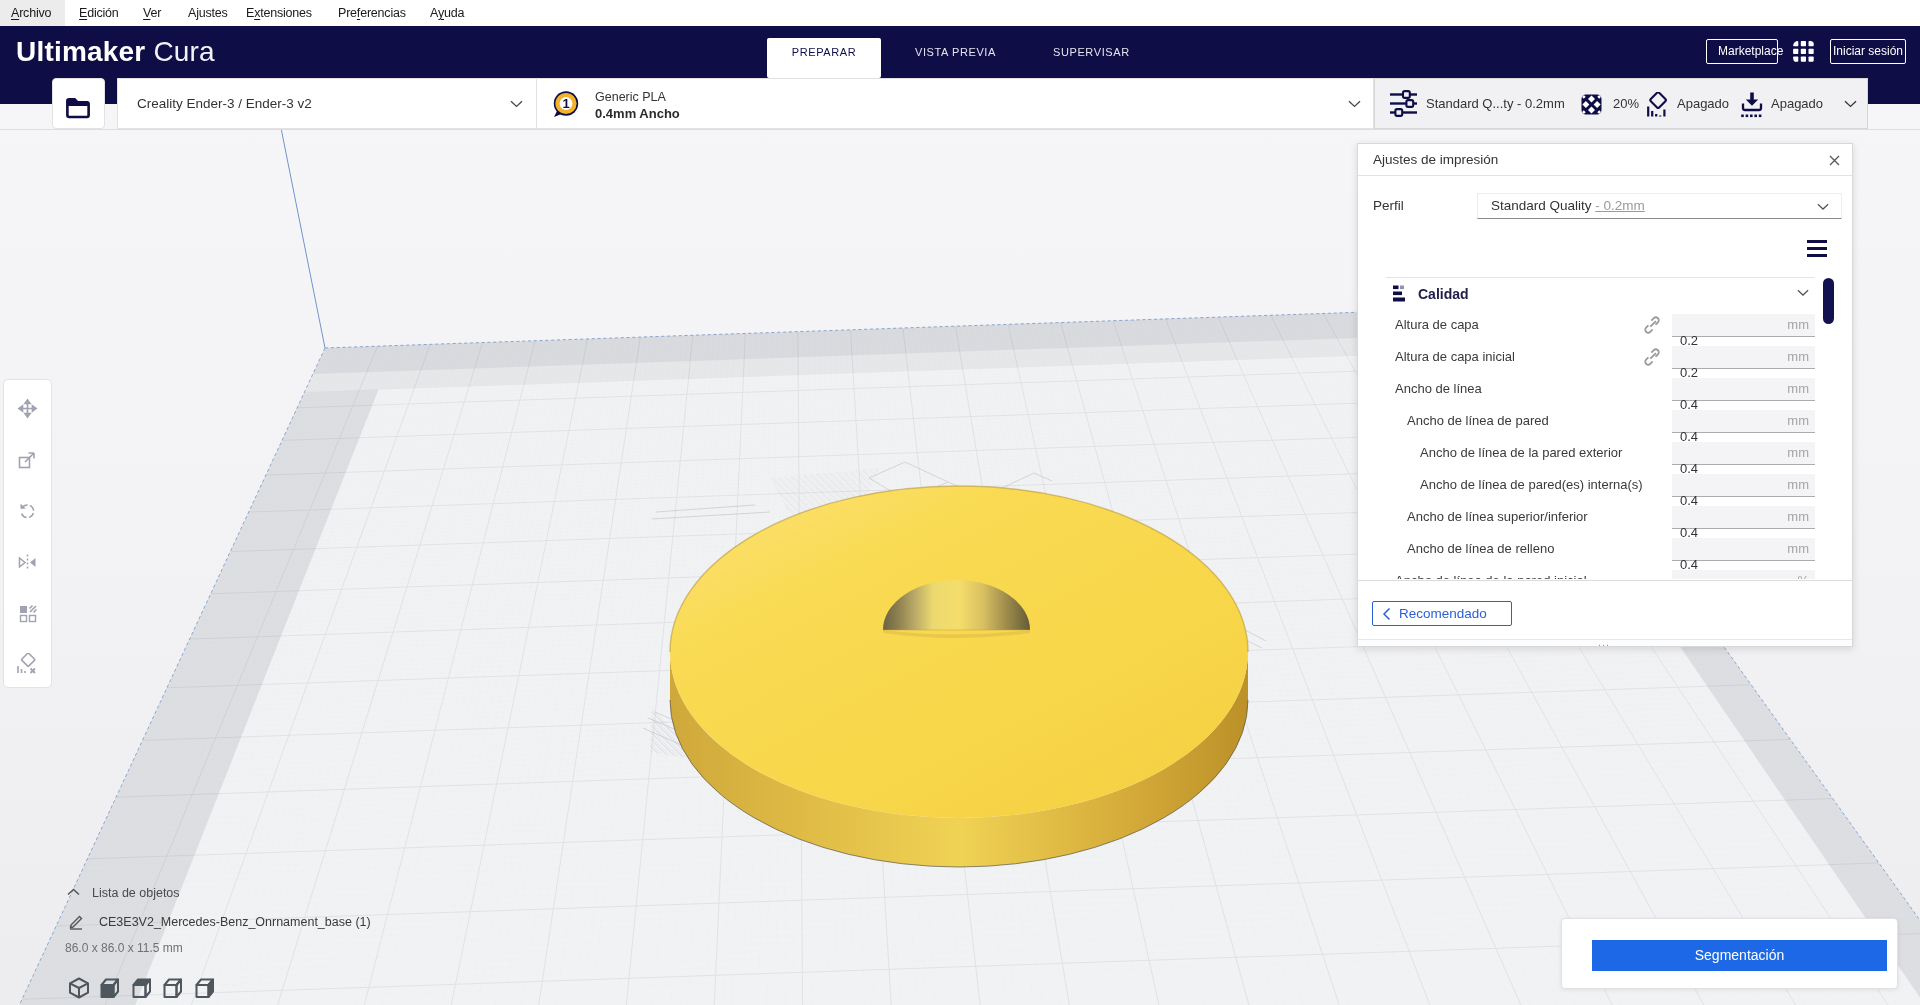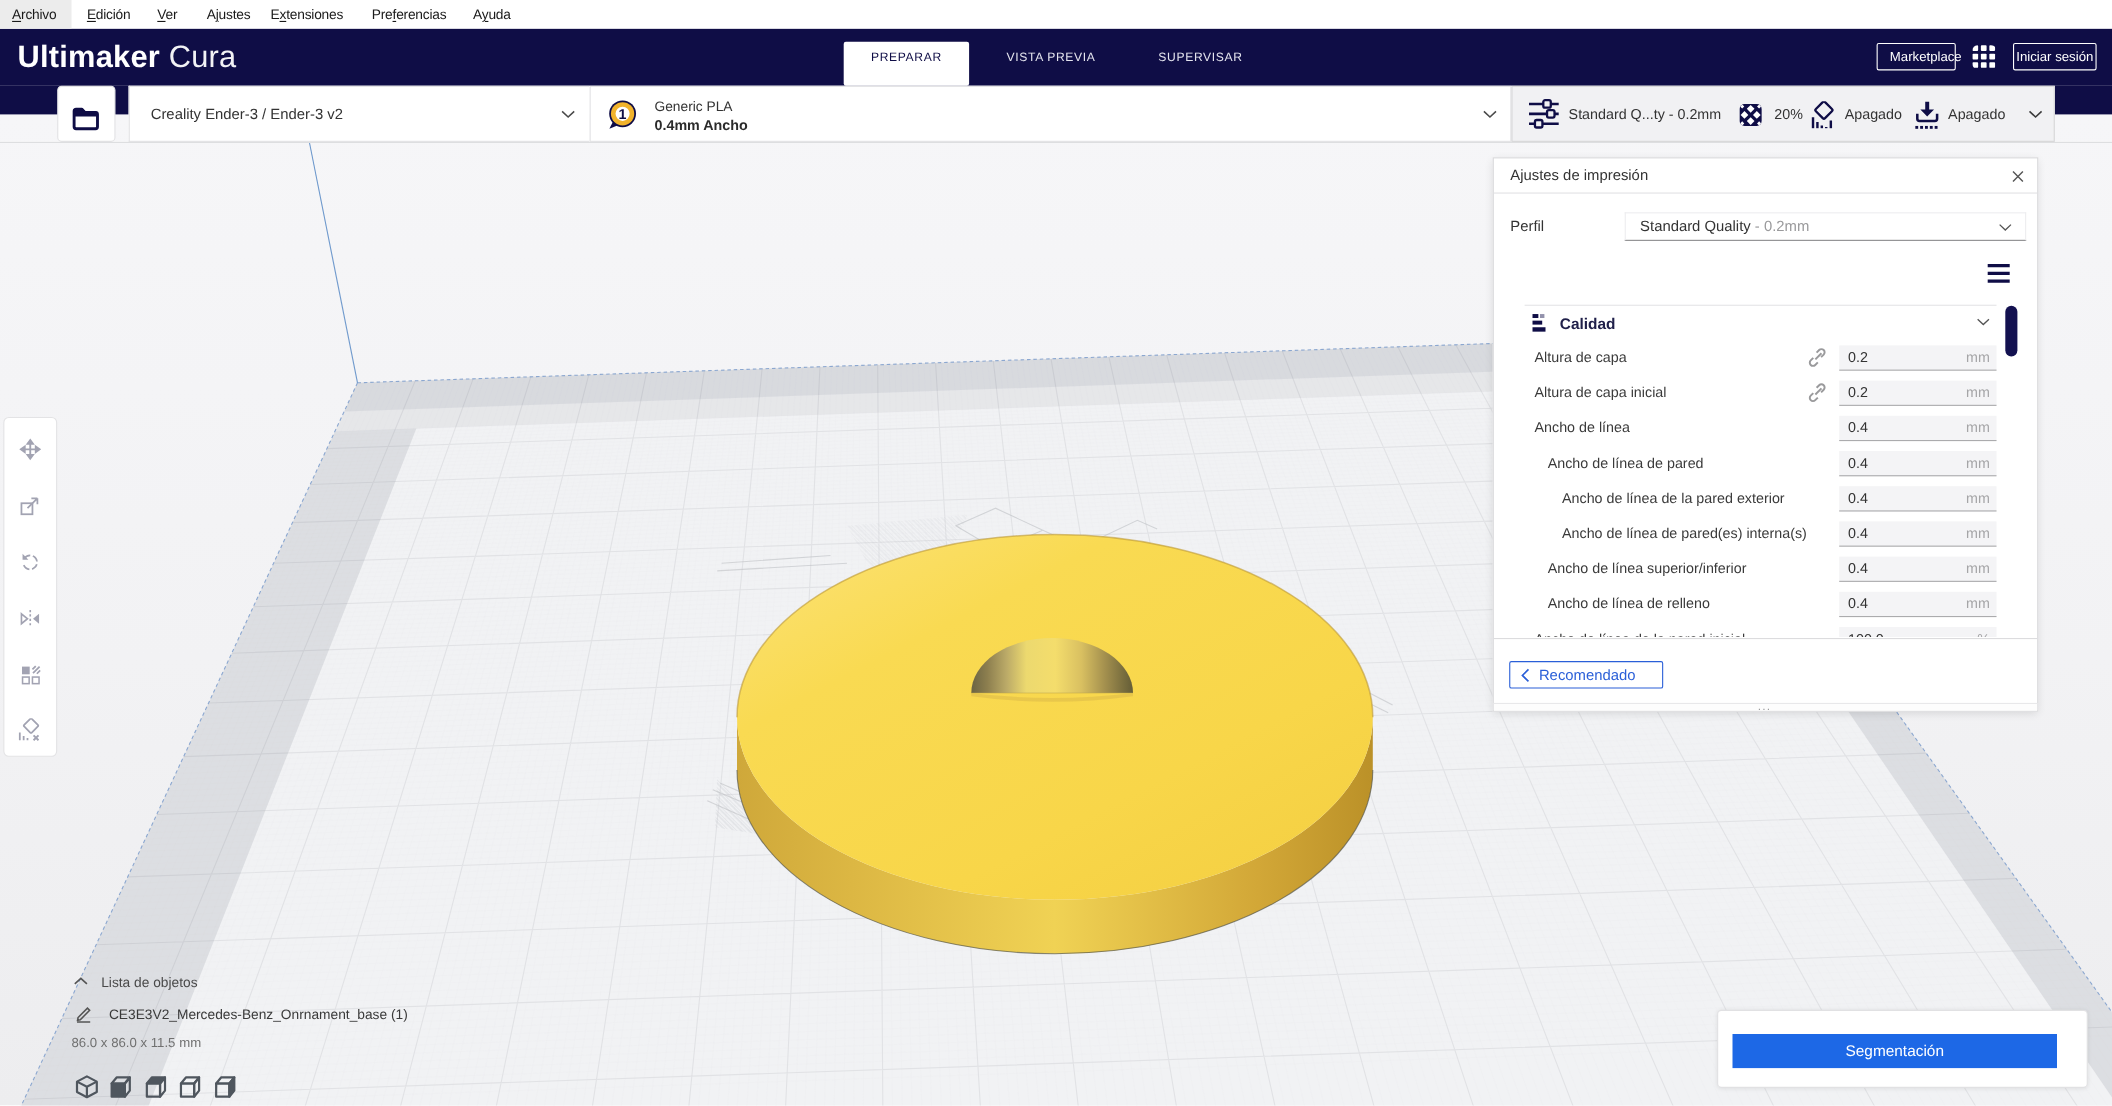--- a/index.html
+++ b/index.html
@@ -16,25 +16,25 @@
 #logo span{font-weight:400;opacity:.95;}
 .tab{position:absolute;top:37.5px;height:40px;line-height:28px;font-size:11px;letter-spacing:0.6px;z-index:31;color:#e4e4ee;}
 #tabPrep{left:767px;width:114px;background:#fff;color:#0f0d46;text-align:center;border-radius:2px;font-weight:500;}
 .hbtn{position:absolute;top:39px;height:25px;line-height:23px;font-size:12px;color:#fff;border:1px solid #fff;
   border-radius:2px;z-index:31;text-align:center;white-space:nowrap;}
 #vline{position:absolute;left:0;top:128.5px;width:1920px;height:1px;background:#dddee0;z-index:5;}
 .tbox{position:absolute;top:77.5px;height:51px;background:#fff;border:1px solid #e2e2e4;z-index:21;}
 #scene{position:absolute;left:0;top:0;z-index:1;}
 #lt{position:absolute;left:3px;top:379px;width:49px;height:309px;background:#fff;border:1px solid #e3e3e5;border-radius:5px;z-index:10;}
 #brpanel{position:absolute;left:1561px;top:918px;width:337px;height:71px;background:#fff;border:1px solid #e1e1e3;border-radius:4px;z-index:10;box-shadow:0 1px 4px rgba(0,0,0,.08);}
-#segbtn{position:absolute;left:13px;top:21px;width:295px;height:31px;background:#1d68e6;color:#fff;font-size:14px;text-align:center;line-height:31px;}
+#segbtn{position:absolute;left:30px;top:21px;width:295px;height:31px;background:#1d68e6;color:#fff;font-size:14px;text-align:center;line-height:31px;}
 #panel{position:absolute;left:1357px;top:142.5px;width:496px;height:504px;background:#fff;border:1px solid #d8d8da;z-index:15;box-shadow:0 2px 8px rgba(0,0,0,.12);}
 .plabel{position:absolute;font-size:13px;color:#3a3a3a;}
 .vbox{position:absolute;left:314px;width:143px;height:23px;background:#f4f4f6;border-bottom:1px solid #ababad;font-size:13px;color:#333;}
-.vbox .val{position:absolute;left:8px;top:3px;}
+.vbox .val{position:absolute;left:8px;top:19px;}
 .vbox .unit{position:absolute;right:6px;top:3px;color:#a5a5a7;}
 svg{display:block;}
 .ic{position:absolute;}
 </style></head>
 <body>
 <div id="menubar">
     <div class="abs" style="left:0;top:0;width:65px;height:26px;background:#ececec;"></div>
     <div class="mi" style="left:11px;"><u>A</u>rchivo</div>
     <div class="mi" style="left:79px;"><u>E</u>dición</div>
     <div class="mi" style="left:143px;"><u>V</u>er</div>
@@ -295,21 +295,21 @@
     <div id="segbtn">Segmentación</div>
   </div>
 <div id="panel">
 <div class="abs" style="left:15px;top:8px;font-size:13.5px;color:#333;">Ajustes de impresión</div>
 <svg class="ic" style="left:470px;top:10px;" width="13" height="13" viewBox="0 0 13 13">
       <path d="M2 2 L11 11 M11 2 L2 11" stroke="#555" stroke-width="1.3"></path>
     </svg>
 <div class="abs" style="left:0;top:31.5px;width:494px;height:1px;background:#e2e2e4;"></div>
 <div class="abs" style="left:15px;top:54px;font-size:13.5px;color:#333;">Perfil</div>
 <div class="abs" style="left:119px;top:49px;width:365px;height:26px;background:#fff;border:1px solid #ededef;border-bottom:1px solid #8a8a8c;">
-      <span class="abs" style="left:13px;top:4px;font-size:13.5px;color:#333;">Standard Quality <span style="color:#9a9a9c;">- 0.2mm</span></span>
+      <span class="abs" style="left:13px;top:4px;font-size:13.5px;color:#333;">Standard Quality <span style="color:#9a9a9c;text-decoration:underline;">- 0.2mm</span></span>
       <svg class="abs" style="left:338px;top:8px;" width="14" height="10" viewBox="0 0 15 10">
         <path d="M2 2 L7.5 7.2 L13 2" stroke="#555" stroke-width="1.3" fill="none"></path>
       </svg>
     </div>
 <svg class="ic" style="left:448px;top:94px;" width="22" height="21" viewBox="0 0 22 21">
       <g stroke="#0f0d46" stroke-width="3">
         <path d="M1 3.5 H21"></path>
         <path d="M1 10.5 H21"></path>
         <path d="M1 17.5 H21"></path>
       </g>

